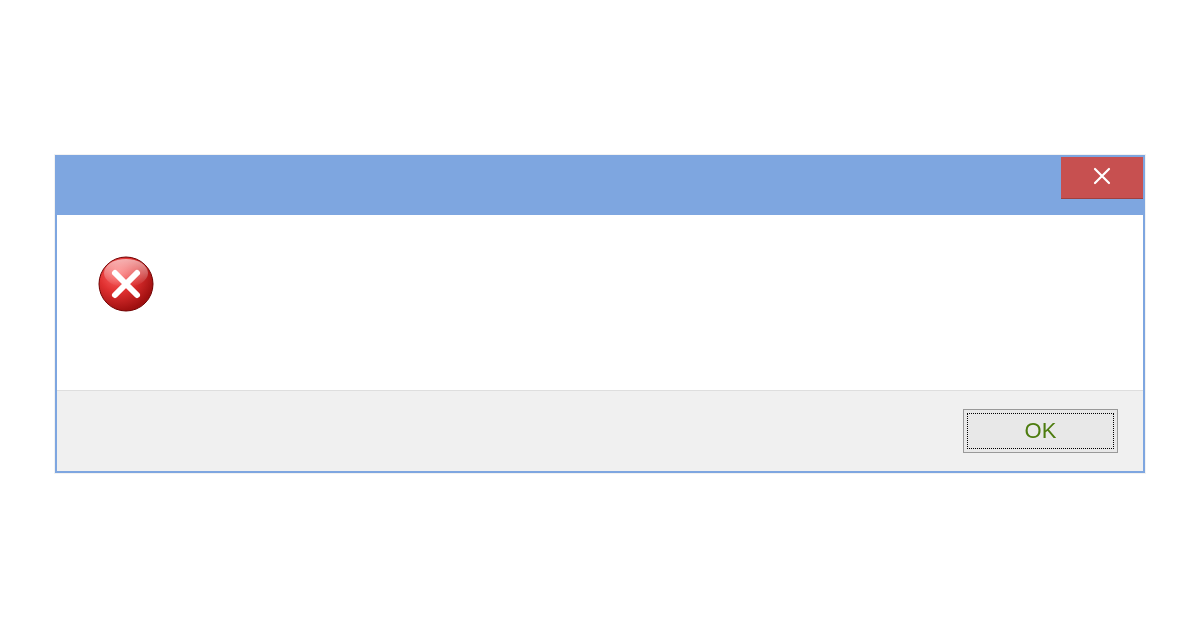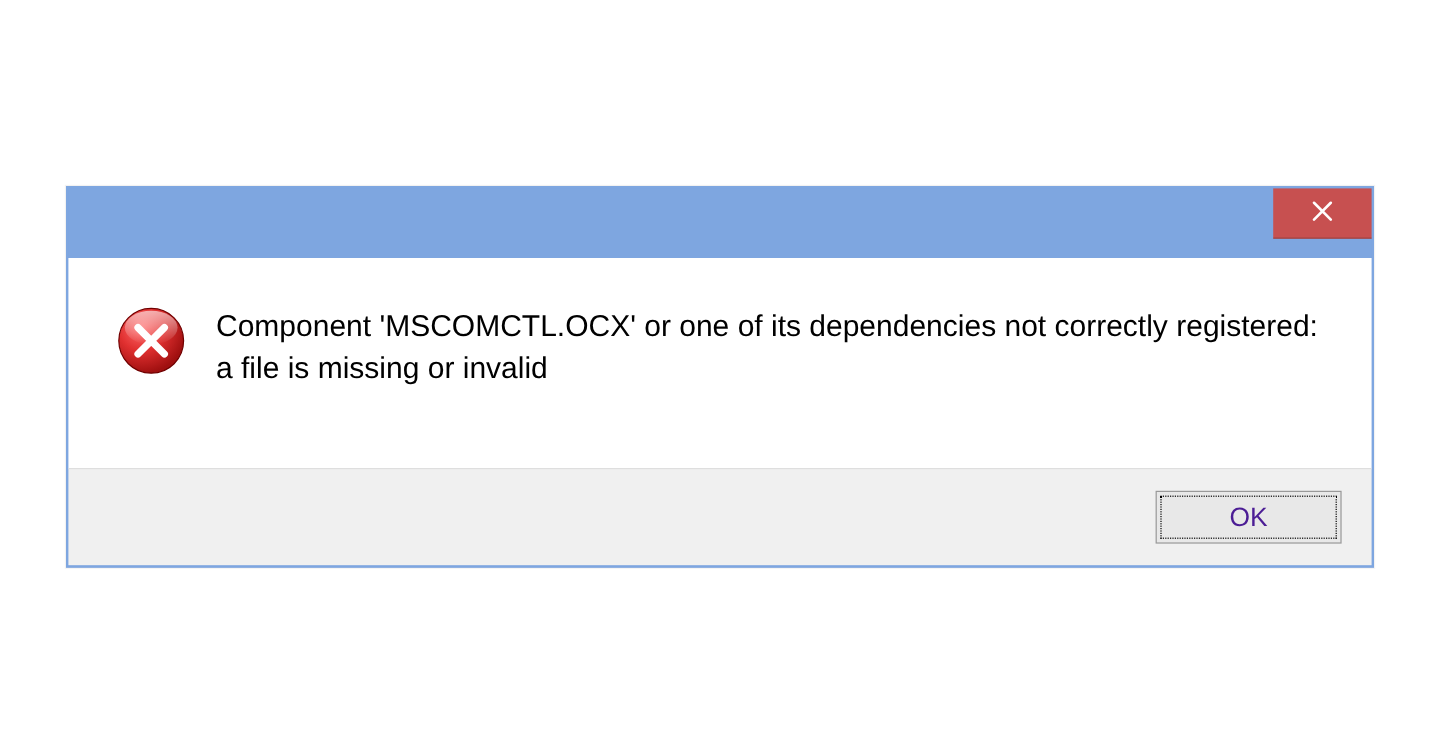--- a/index.html
+++ b/index.html
@@ -89,21 +89,21 @@
       justify-content: flex-end;
     }
     
     .ok-button {
       min-width: 155px;
       height: 44px;
       background: #e8e8e8;
       border: 1px solid #999999;
       font-size: 22px;
       font-family: "Segoe UI", Tahoma, sans-serif;
-      color: #4c1d95;
+      color: #4d7c0f;
       cursor: pointer;
       outline: 1px dotted #000000;
       outline-offset: -5px;
     }
   </style>
 </head>
 <body>
 
 <div class="dialog">
   <div class="titlebar">
@@ -130,19 +130,18 @@
               <stop offset="0%" stop-color="rgba(255,255,255,0.6)"></stop>
               <stop offset="100%" stop-color="rgba(255,255,255,0)"></stop>
             </linearGradient>
           </defs>
           <circle cx="29" cy="29" r="27" fill="url(#redGrad)" stroke="#700000" stroke-width="1"></circle>
           <ellipse cx="29" cy="18" rx="22" ry="14" fill="url(#shineGrad)"></ellipse>
           <path d="M18 18 L40 40 M40 18 L18 40" stroke="#ffffff" stroke-width="6" fill="none" stroke-linecap="round"></path>
         </svg>
       </span>
     </div>
-    <div class="message-text">Component 'MSCOMCTL.OCX' or one of its dependencies not correctly registered: a file is missing or invalid</div>
   </div>
 
   <div class="button-area">
     <button class="ok-button">OK</button>
   </div>
 </div>
 
 </body></html>

